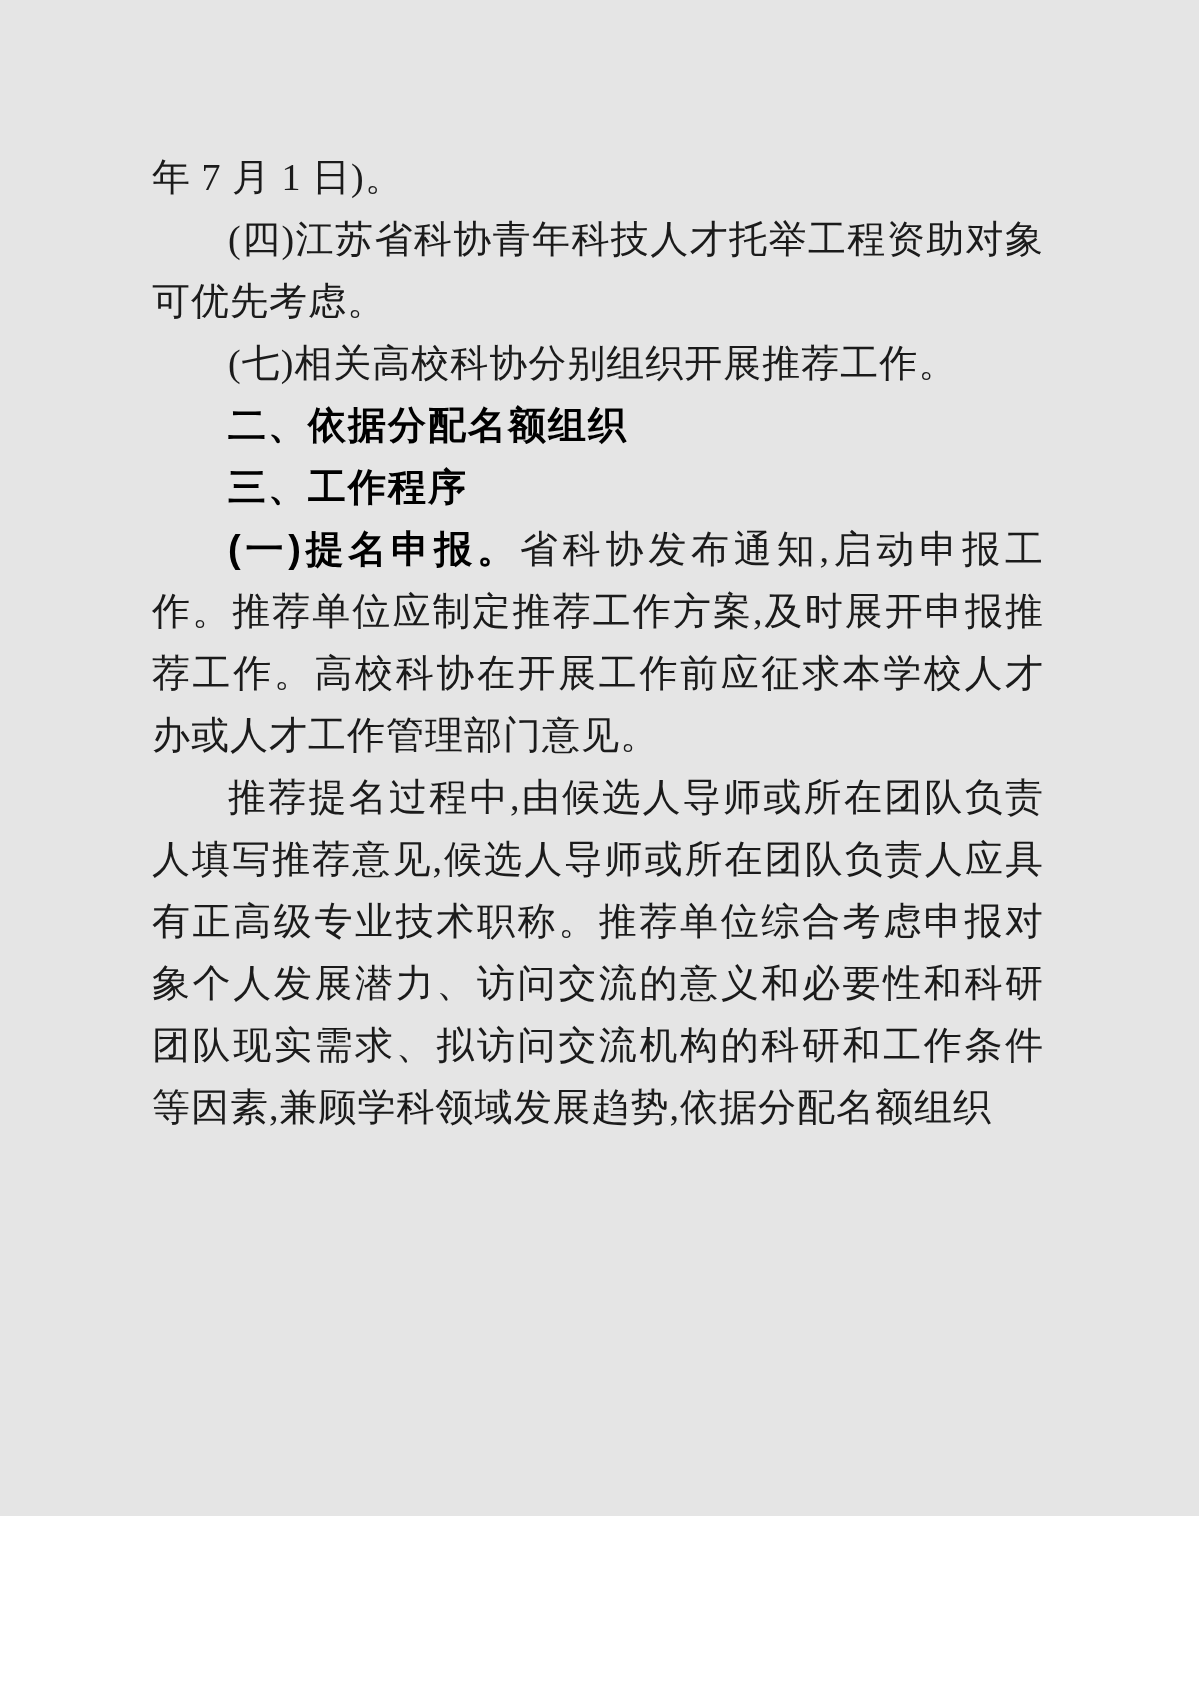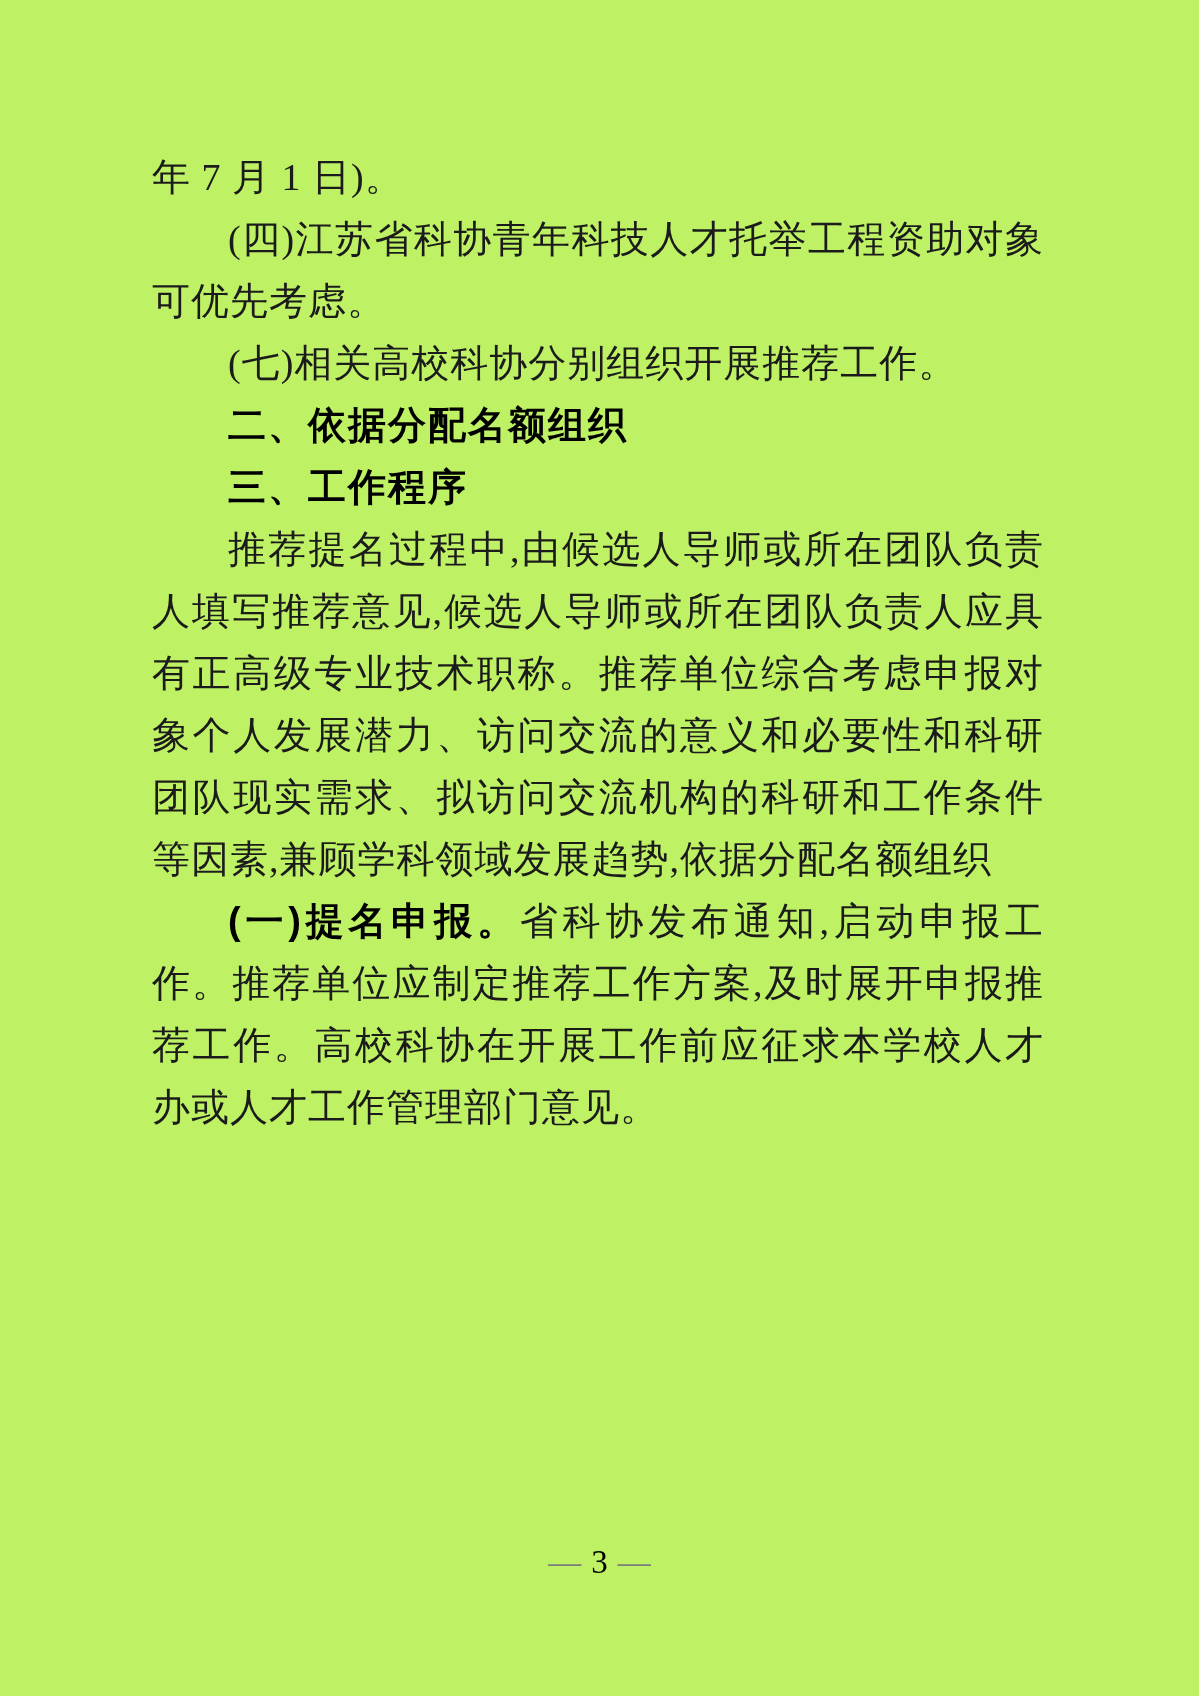--- a/index.html
+++ b/index.html
@@ -3,22 +3,22 @@
 <meta charset="utf-8">
 <style>
   html, body {
     margin: 0;
     padding: 0;
     background: #ffffff;
   }
   .page {
     position: relative;
     width: 1199px;
-    height: 1696px;
-    background: #bef264;
+    height: 1516px;
+    background: #e5e5e5;
     overflow: hidden;
     font-family: "Liberation Serif", "DejaVu Serif", serif;
   }
   .content {
     position: absolute;
     left: 152px;
     top: 146px;
     width: 892px;
     font-size: 38px;
     line-height: 62px;
@@ -61,19 +61,19 @@
 </head>
 <body>
 
 <div class="page">
   <div class="content">
       <p class="body"><span>年 7 月 1 日)。</span></p>
       <p class="body indent"><span>(四)江苏省科协青年科技人才托举工程资助对象可优先考虑。</span></p>
       <p class="body indent"><span>(七)相关高校科协分别组织开展推荐工作。</span></p>
       <p class="heading indent"><b class="emph">二、依据分配名额组织</b></p>
       <p class="heading indent"><b class="emph">三、工作程序</b></p>
+      <p class="body indent"><b class="emph">(一)提名申报。</b><span>省科协发布通知,启动申报工作。推荐单位应制定推荐工作方案,及时展开申报推荐工作。高校科协在开展工作前应征求本学校人才办或人才工作管理部门意见。</span></p>
       <p class="body indent"><span>推荐提名过程中,由候选人导师或所在团队负责人填写推荐意见,候选人导师或所在团队负责人应具有正高级专业技术职称。推荐单位综合考虑申报对象个人发展潜力、访问交流的意义和必要性和科研团队现实需求、拟访问交流机构的科研和工作条件等因素,兼顾学科领域发展趋势,依据分配名额组织</span></p>
-      <p class="body indent"><b class="emph">(一)提名申报。</b><span>省科协发布通知,启动申报工作。推荐单位应制定推荐工作方案,及时展开申报推荐工作。高校科协在开展工作前应征求本学校人才办或人才工作管理部门意见。</span></p>
     </div>
   <div class="footer">
     <span class="dash">—</span><span class="pagenum">3</span><span class="dash">—</span>
   </div>
 </div>
 
 </body></html>

